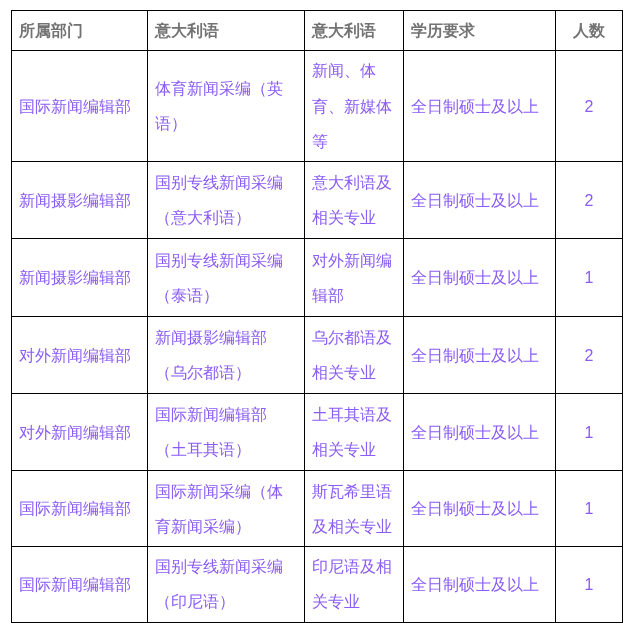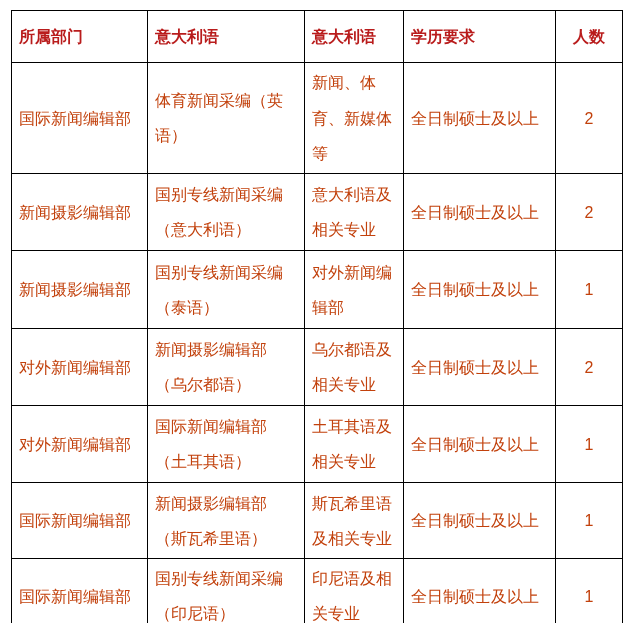--- a/index.html
+++ b/index.html
@@ -20,35 +20,35 @@
     table-layout: fixed;
     width: 611px;
     background: #ffffff;
   }
   table.recruit th,
   table.recruit td {
     border: 1px solid #000000;
     vertical-align: middle;
     font-size: 16px;
     line-height: 2.2;
-    color: #c2410c;
+    color: #8b5cf6;
     text-align: left;
     padding: 2px 10px 2px 7px;
     word-break: break-word;
     overflow: hidden;
   }
   table.recruit th {
     font-weight: bold;
-    color: #b91c1c;
+    color: #737373;
     height: 34px;
   }
   table.recruit td.num,
   table.recruit th.num {
     text-align: center;
-    padding: 8px 2px;
+    padding: 2px 2px;
   }
   tr.hrow    { height: 37px; }
   tr.r0      { height: 111px; }
   tr.r1      { height: 77px; }
   tr.r2      { height: 78px; }
   tr.r3      { height: 77px; }
   tr.r4      { height: 77px; }
   tr.r5      { height: 76px; }
   tr.r6      { height: 75px; }
 </style>
@@ -104,21 +104,21 @@
       </tr>
       <tr class="r4">
         <td>对外新闻编辑部</td>
         <td>国际新闻编辑部（土耳其语）</td>
         <td>土耳其语及相关专业</td>
         <td>全日制硕士及以上</td>
         <td class="num">1</td>
       </tr>
       <tr class="r5">
         <td>国际新闻编辑部</td>
-        <td>新闻摄影编辑部（斯瓦希里语）</td>
+        <td>国际新闻采编（体育新闻采编）</td>
         <td>斯瓦希里语及相关专业</td>
         <td>全日制硕士及以上</td>
         <td class="num">1</td>
       </tr>
       <tr class="r6">
         <td>国际新闻编辑部</td>
         <td>国别专线新闻采编（印尼语）</td>
         <td>印尼语及相关专业</td>
         <td>全日制硕士及以上</td>
         <td class="num">1</td>

